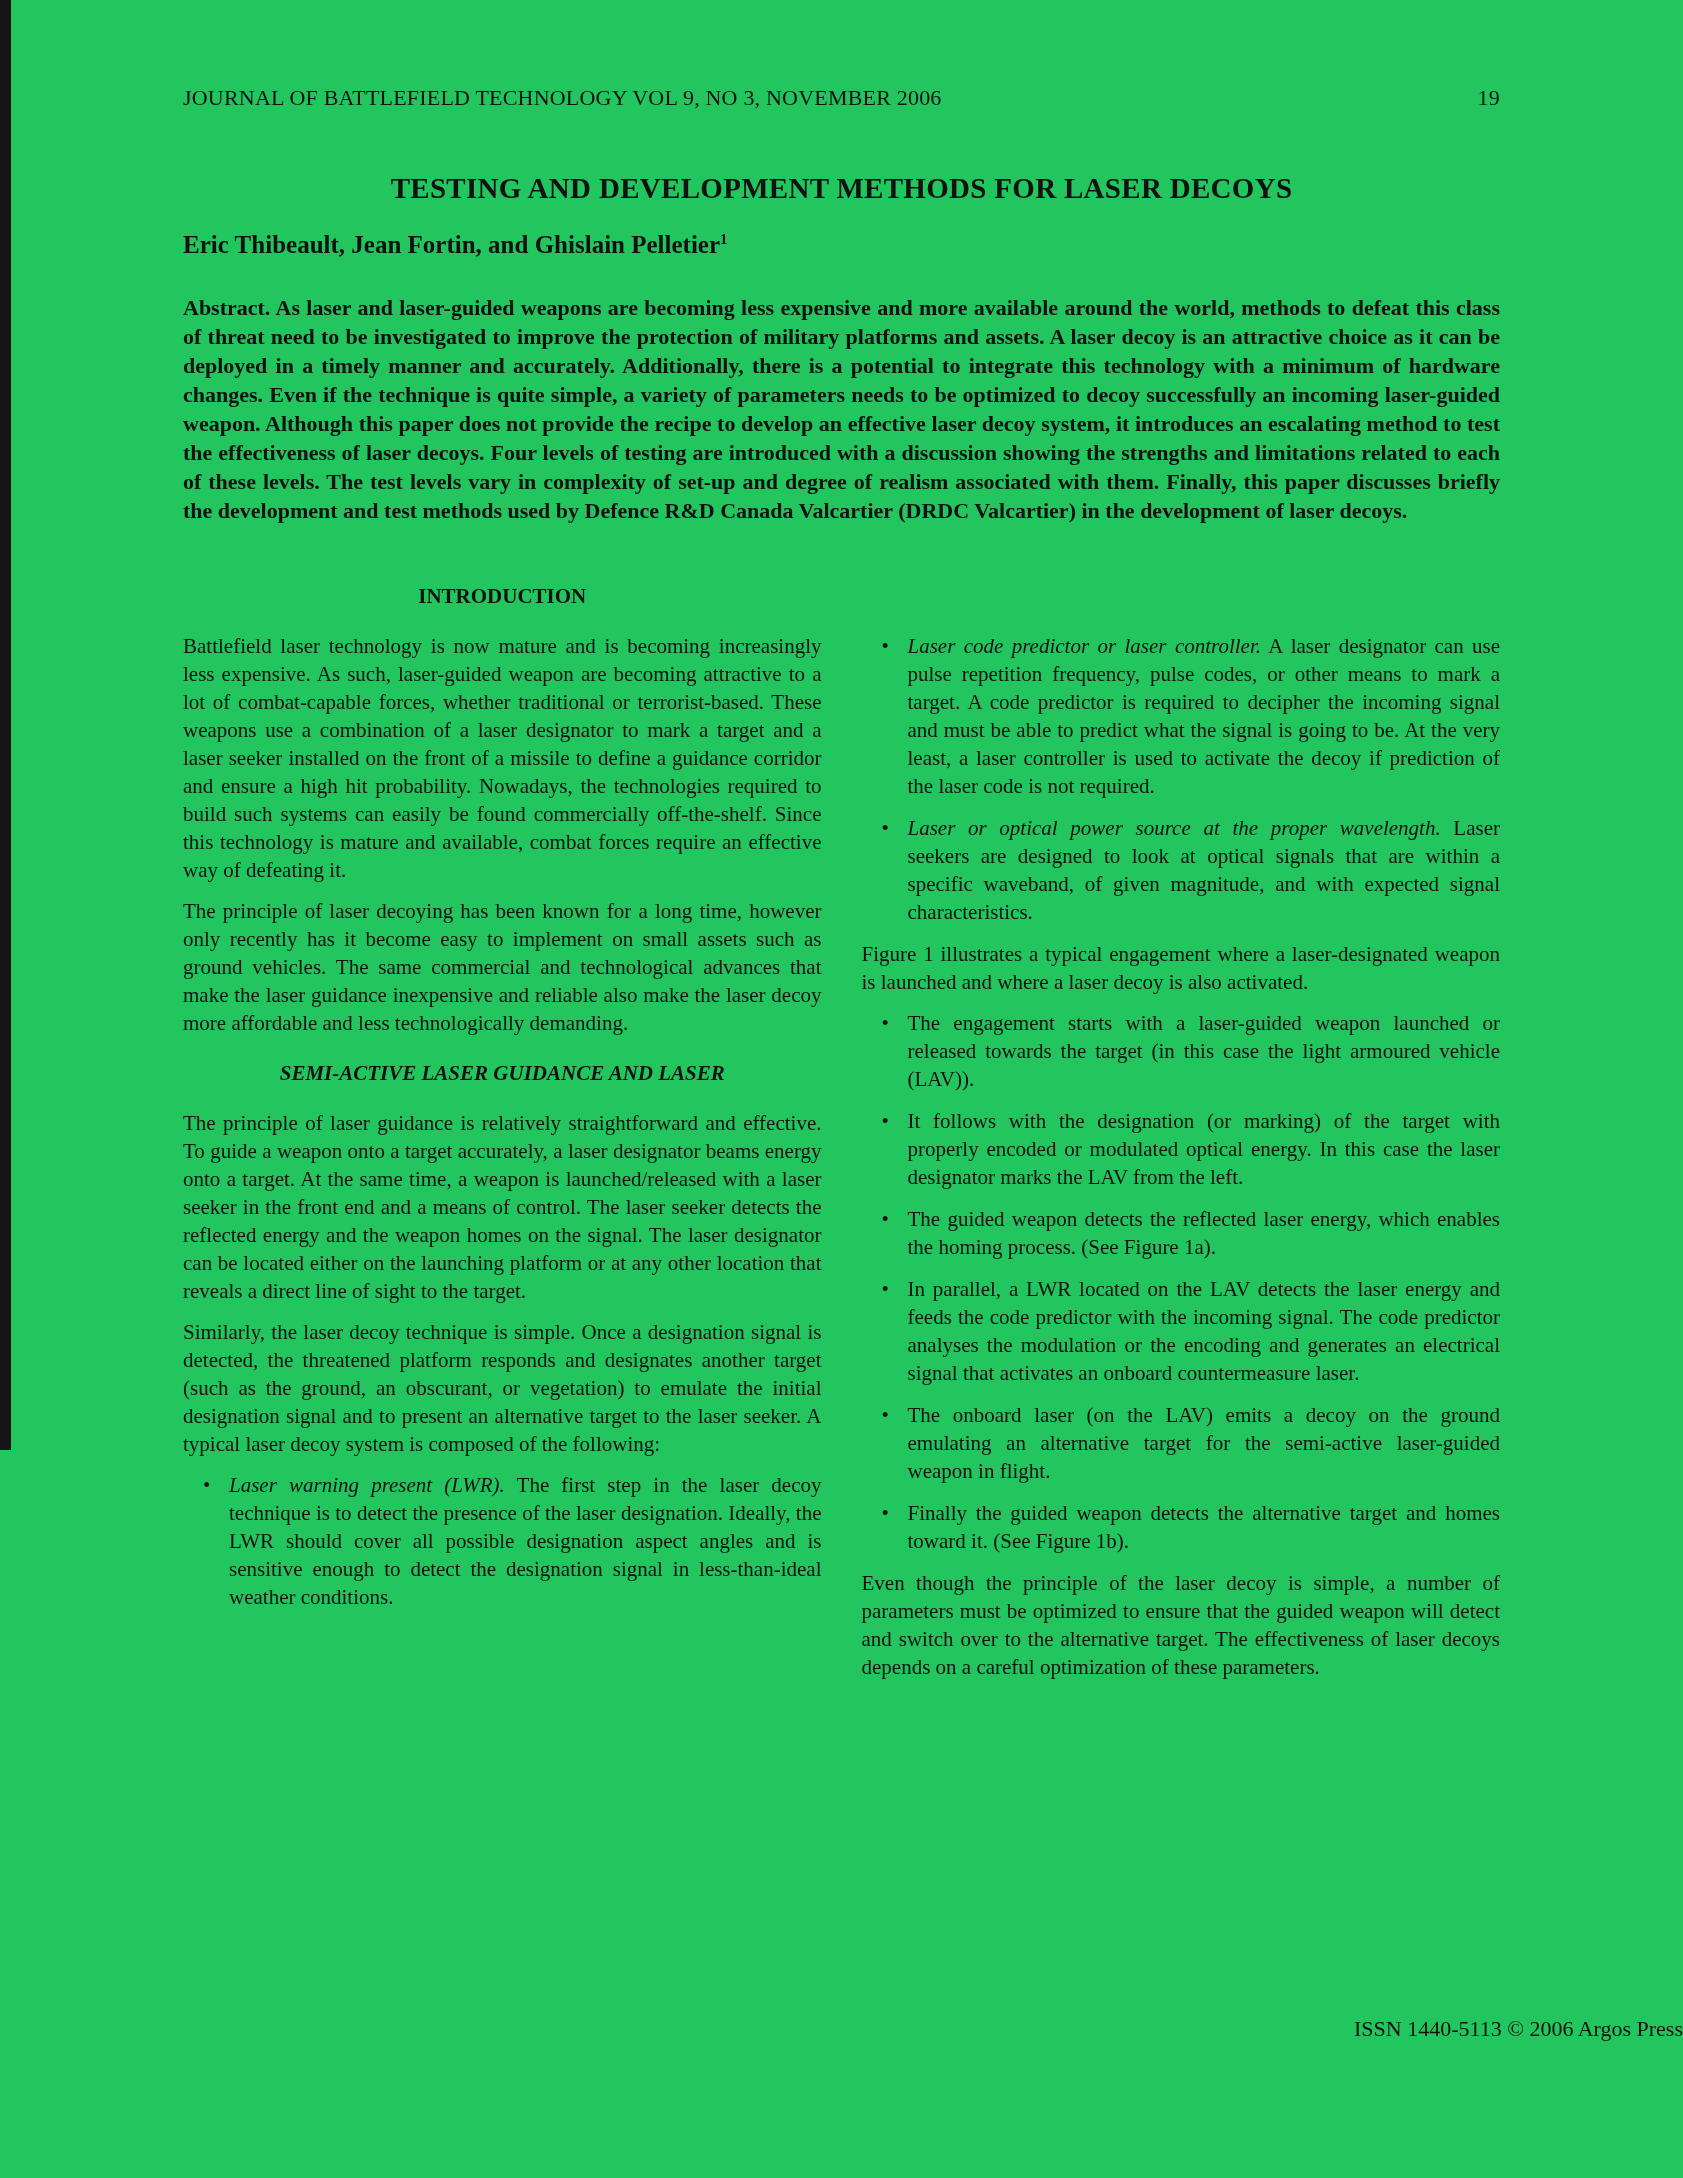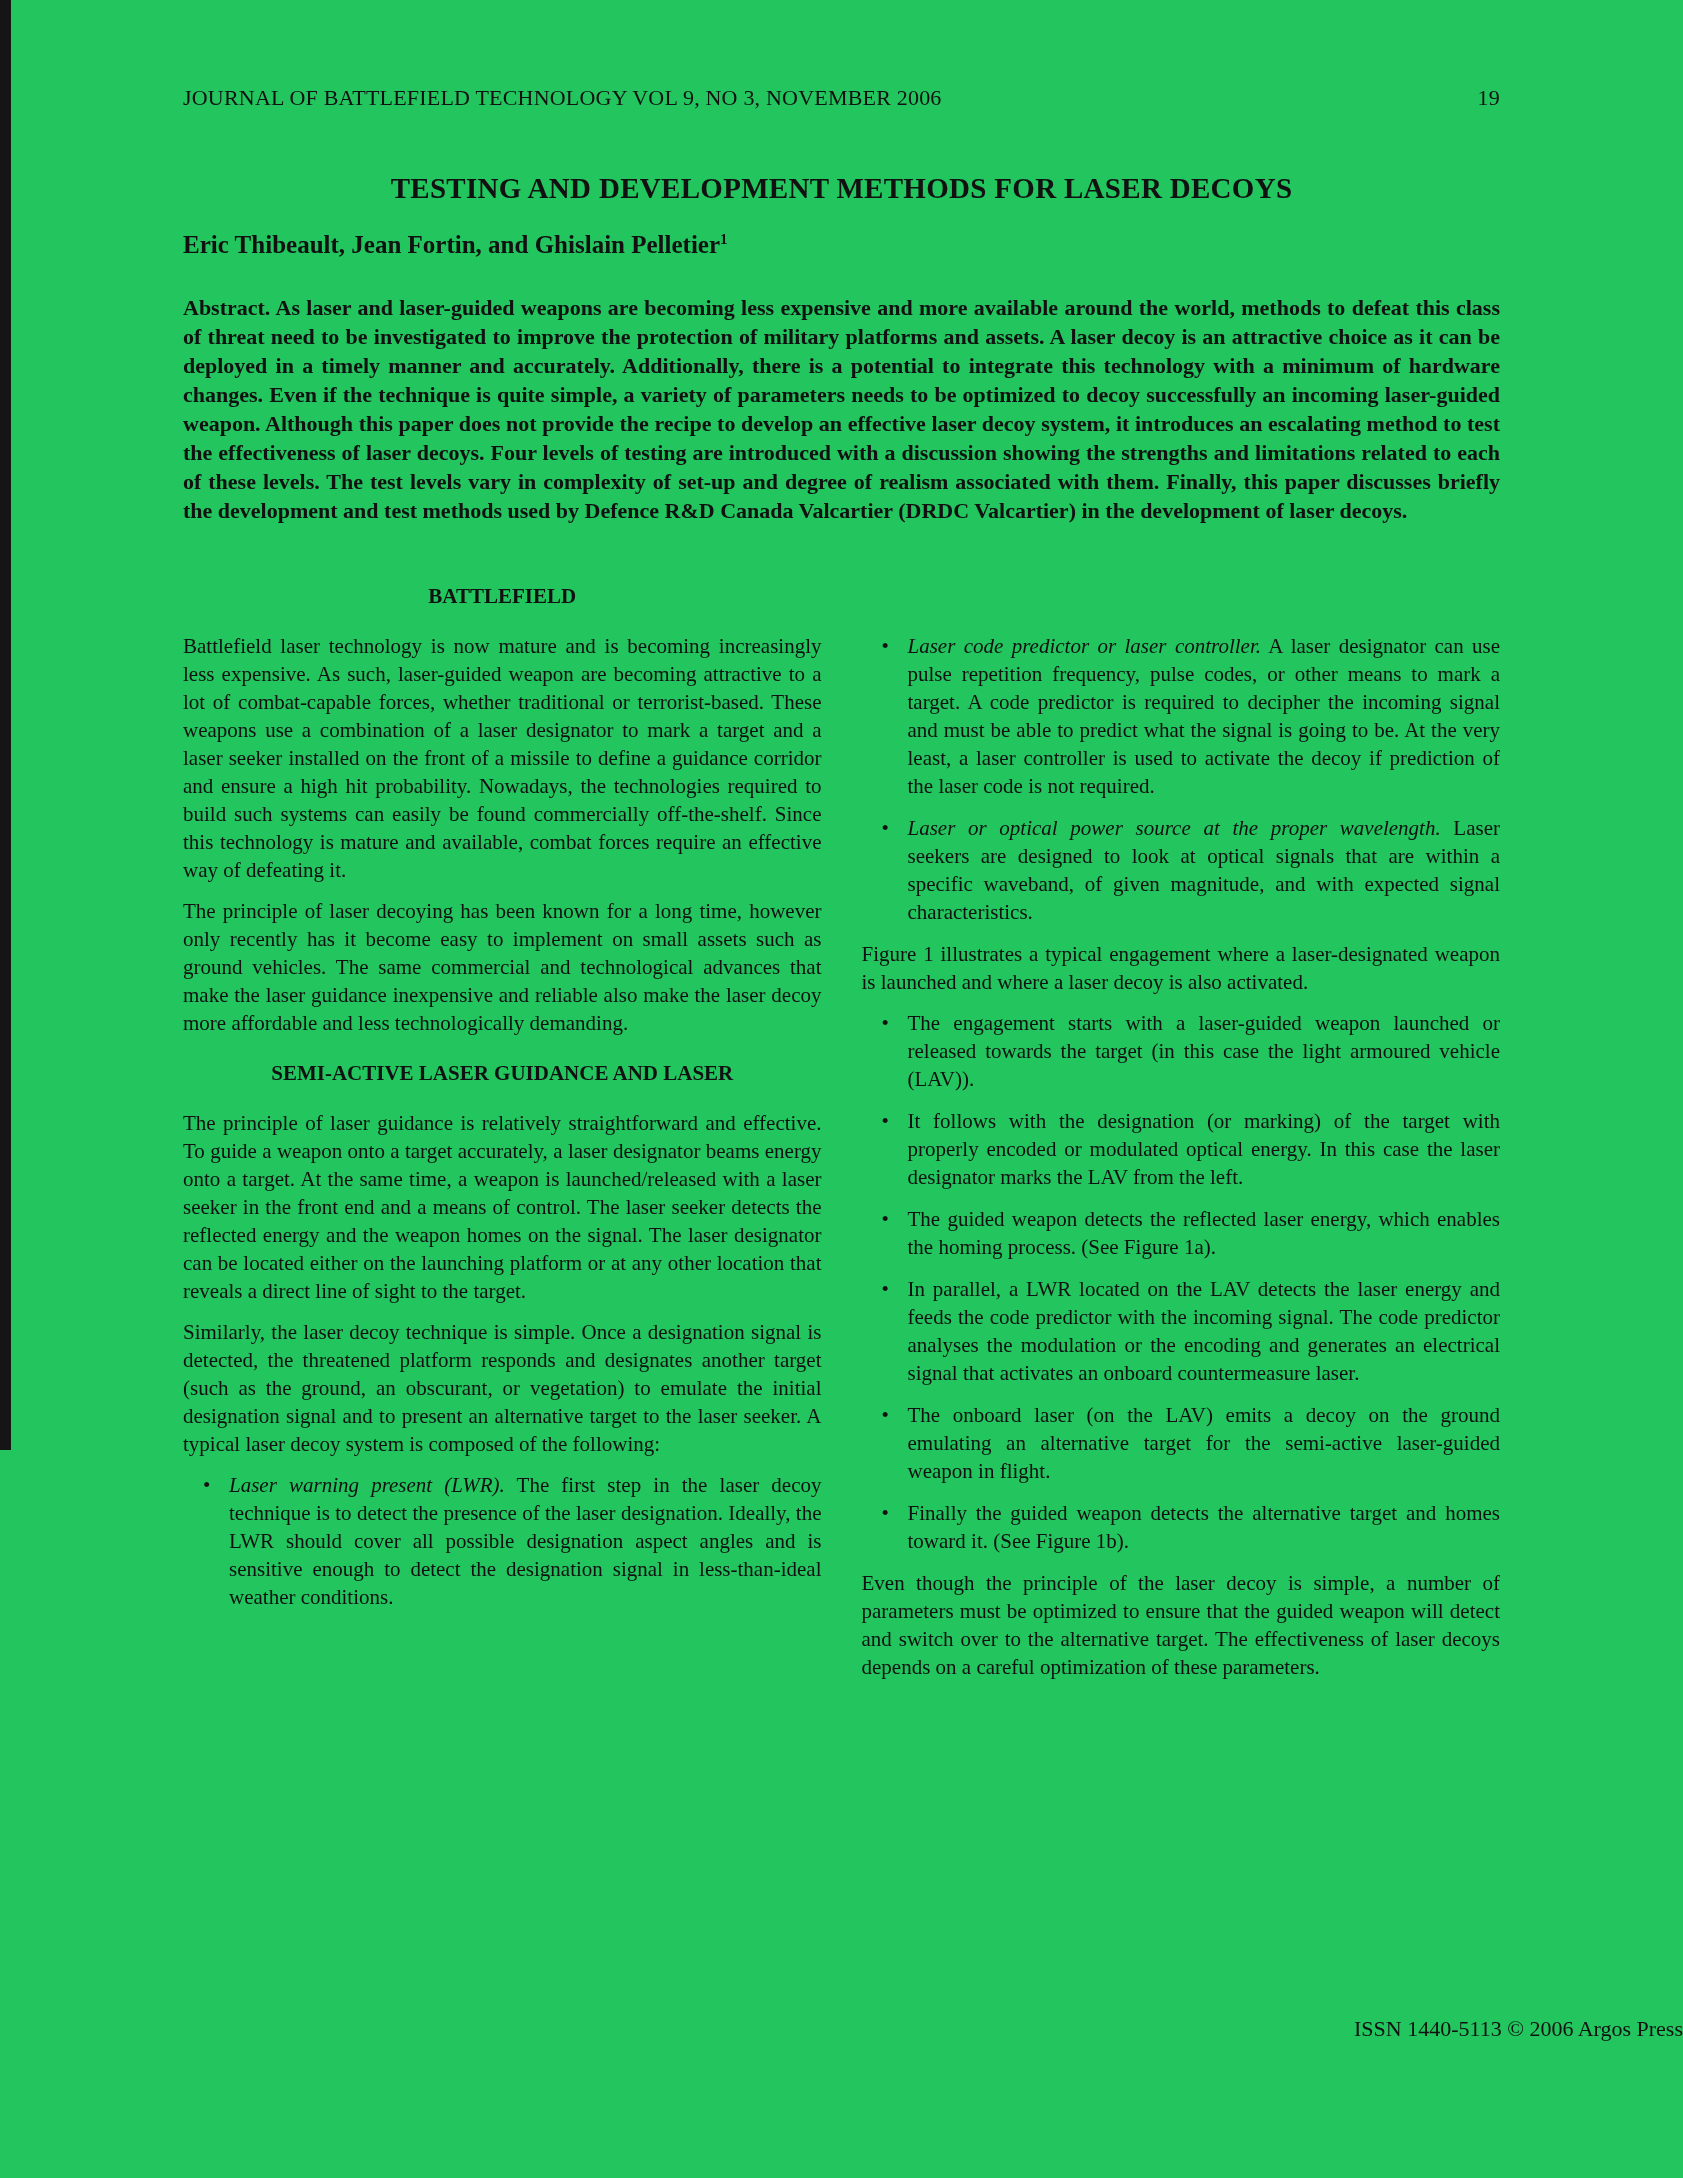--- a/index.html
+++ b/index.html
@@ -62,21 +62,21 @@
   .col-right { padding-top: 50px; }
   .col p { margin: 0 0 13px 0; }
   .section-heading {
     font-weight: 700;
     font-size: 21px;
     line-height: 28px;
     text-align: center;
     margin: 0 0 22px 0;
   }
   .section-heading.second { margin-top: 22px; }
-  .hl { display: block; }
+  .hl { display: block; font-style: italic; }
   .bullet {
     display: flex;
     padding-left: 20px;
     margin: 0 0 14px 0;
   }
   .marker { flex: none; width: 26px; }
   .btext { flex: 1; text-align: justify; }
   .btext i { font-style: italic; }
   .footnote-block {
     position: absolute;
@@ -114,21 +114,21 @@
 
   <div class="title">TESTING AND DEVELOPMENT METHODS FOR LASER DECOYS</div>
 
   <div class="authors"><span>Eric Thibeault, Jean Fortin, and Ghislain Pelletier</span><sup>1</sup></div>
 
   <p class="abstract"><span>Abstract.</span> <span>As laser and laser-guided weapons are becoming less expensive and more available around the world, methods to defeat this class of threat need to be investigated to improve the protection of military platforms and assets. A laser decoy is an attractive choice as it can be deployed in a timely manner and accurately. Additionally, there is a potential to integrate this technology with a minimum of hardware changes. Even if the technique is quite simple, a variety of parameters needs to be optimized to decoy successfully an incoming laser-guided weapon. Although this paper does not provide the recipe to develop an effective laser decoy system, it introduces an escalating method to test the effectiveness of laser decoys. Four levels of testing are introduced with a discussion showing the strengths and limitations related to each of these levels. The test levels vary in complexity of set-up and degree of realism associated with them. Finally, this paper discusses briefly the development and test methods used by Defence R&amp;D Canada Valcartier (DRDC Valcartier) in the development of laser decoys.</span></p>
 
   <div class="columns">
 
     <div class="col">
-      <div class="section-heading">BATTLEFIELD</div>
+      <div class="section-heading">INTRODUCTION</div>
 
       <p>Battlefield laser technology is now mature and is becoming increasingly less expensive. As such, laser-guided weapon are becoming attractive to a lot of combat-capable forces, whether traditional or terrorist-based. These weapons use a combination of a laser designator to mark a target and a laser seeker installed on the front of a missile to define a guidance corridor and ensure a high hit probability. Nowadays, the technologies required to build such systems can easily be found commercially off-the-shelf. Since this technology is mature and available, combat forces require an effective way of defeating it.</p>
       <p>The principle of laser decoying has been known for a long time, however only recently has it become easy to implement on small assets such as ground vehicles. The same commercial and technological advances that make the laser guidance inexpensive and reliable also make the laser decoy more affordable and less technologically demanding.</p>
 
       <div class="section-heading second">
         <span class="hl">SEMI-ACTIVE LASER GUIDANCE AND LASER</span>
       </div>
 
       <p>The principle of laser guidance is relatively straightforward and effective. To guide a weapon onto a target accurately, a laser designator beams energy onto a target. At the same time, a weapon is launched/released with a laser seeker in the front end and a means of control. The laser seeker detects the reflected energy and the weapon homes on the signal. The laser designator can be located either on the launching platform or at any other location that reveals a direct line of sight to the target.</p>
       <p>Similarly, the laser decoy technique is simple. Once a designation signal is detected, the threatened platform responds and designates another target (such as the ground, an obscurant, or vegetation) to emulate the initial designation signal and to present an alternative target to the laser seeker. A typical laser decoy system is composed of the following:</p>

